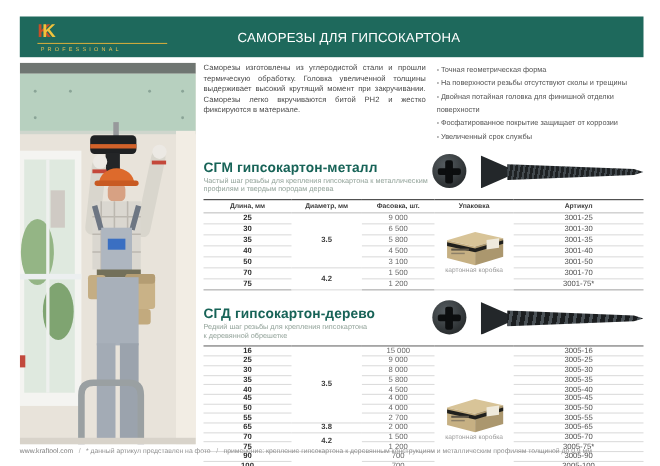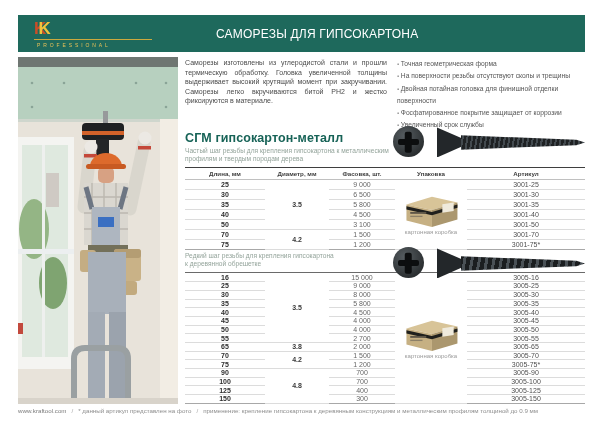--- a/index.html
+++ b/index.html
@@ -20,21 +20,21 @@
   
   .photo { position:absolute; left:18px; top:57px; width:160px; height:347px; }
 
   
   .content { position:absolute; left:185px; top:58px; width:400px; }
   .intro { display:flex; }
   .desc { width:202px; font-size:7px; line-height:9.6px; color:#4a4a4a; text-align:justify; }
   .features { width:188px; margin-left:10px; list-style:none; font-size:6.7px; line-height:11.4px; color:#555; }
   .features li::before { content:"▪ "; color:#9a9a9a; font-size:6px; }
 
-  .section { position:relative; margin-top:0; }
+  .section { position:relative; margin-top:14px; }
   .sec-title { font-size:12.5px; font-weight:bold; color:#176357; letter-spacing:0.1px; }
   .sec-sub { font-size:6.6px; line-height:8px; color:#94a49b; margin-top:2px; }
   .sub1 { width:205px; } .sub2 { width:150px; }
 
   
   .screw { position:absolute; right:0; top:-7px; width:192px; height:36px; }
   .cap { position:absolute; left:0; top:2px; width:31px; height:31px; border-radius:50%;
          background:radial-gradient(circle at 38% 32%, #565d61 0%, #2b2f31 72%); }
   .cap::before,.cap::after { content:""; position:absolute; left:50%; top:50%; width:21px; height:6.5px;
          margin:-3.25px 0 0 -10.5px; background:#0c0e0f; border-radius:2px; }
@@ -243,20 +243,21 @@
     </div>
 
     <div class="section">
       <div class="screw coarse">
         <div class="cap"></div>
         <div class="side">
             <div class="hd"></div>
             <div class="sh"></div>
           </div>
       </div>
+      <div class="sec-title">СГД гипсокартон-дерево</div>
       <div class="sec-sub sub2">Редкий шаг резьбы для крепления гипсокартона к деревянной обрешетке</div>
       <table class="tbl2">
         <colgroup>
             <col class="c1">
             <col class="c2">
             <col class="c3">
             <col class="c4">
             <col class="c5">
           </colgroup>
         <tbody>

